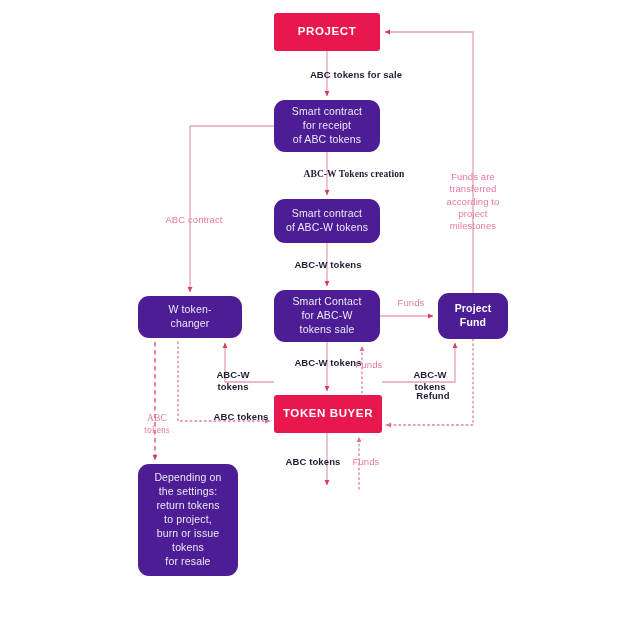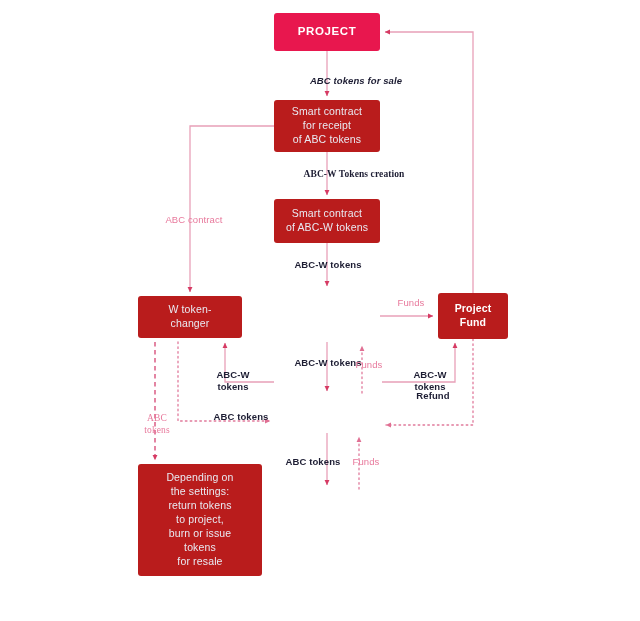--- a/index.html
+++ b/index.html
@@ -32,25 +32,26 @@
     box-sizing: border-box;
     display: flex;
     align-items: center;
     justify-content: center;
     text-align: center;
     border-radius: 3px;
     line-height: 1.32;
     white-space: pre-line;
   }
   .node.navy {
-    background: #b91c1c;
+    background: #4c1d95;
     color: #e9eaf2;
     font-size: 10.5px;
     font-weight: 400;
     letter-spacing: 0.15px;
+    border-radius: 11px;
   }
   .node.navy.bold {
     font-weight: 700;
     color: #ffffff;
   }
   .node.crimson {
     background: #e8174e;
     color: #ffffff;
     font-size: 11.5px;
     font-weight: 700;
@@ -140,46 +141,59 @@
   <div class="node navy" style="left:274px; top:199px; width:106px; height:44px;">
     <span>Smart contract
 of ABC-W tokens</span>
   </div>
 
   <div class="node navy" style="left:138px; top:296px; width:104px; height:42px;">
     <span>W token-
 changer</span>
   </div>
 
+  <div class="node navy" style="left:274px; top:290px; width:106px; height:52px;">
+    <span>Smart Contact
+for ABC-W
+tokens sale</span>
+  </div>
 
   <div class="node navy bold" style="left:438px; top:293px; width:70px; height:46px;">
     <span>Project
 Fund</span>
   </div>
 
-
-  <div class="node navy" style="left:138px; top:464px; width:124px; height:112px;">
+  <div class="node crimson" style="left:274px; top:395px; width:108px; height:38px;">
+    <span>TOKEN BUYER</span>
+  </div>
+
+  <div class="node navy" style="left:138px; top:464px; width:100px; height:112px;">
     <span>Depending on
 the settings:
 return tokens
 to project,
 burn or issue
 tokens
 for resale</span>
   </div>
 
 
-  <div class="edge-label" style="left:276px; top:75px; width:160px;font-style:italic;">ABC tokens for sale</div>
+  <div class="edge-label" style="left:276px; top:69px; width:160px;">ABC tokens for sale</div>
 
   <div class="edge-label" style="left:259px; top:168px; width:190px;font-family:Liberation Serif, serif;">ABC-W Tokens creation</div>
 
   <div class="edge-label" style="left:272px; top:259px; width:112px;">ABC-W tokens</div>
 
   <div class="edge-label pink" style="left:144px; top:214px; width:100px;">ABC contract</div>
 
+  <div class="edge-label pink" style="left:430px; top:171px; width:86px;">Funds are
+transferred
+according to
+project
+milestones</div>
 
   <div class="edge-label pink" style="left:387px; top:297px; width:48px;">Funds</div>
 
   <div class="edge-label" style="left:272px; top:357px; width:112px;">ABC-W tokens</div>
 
   <div class="edge-label" style="left:203px; top:369px; width:60px;">ABC-W
 tokens</div>
 
   <div class="edge-label pink" style="left:347px; top:359px; width:44px;">Funds</div>
 

